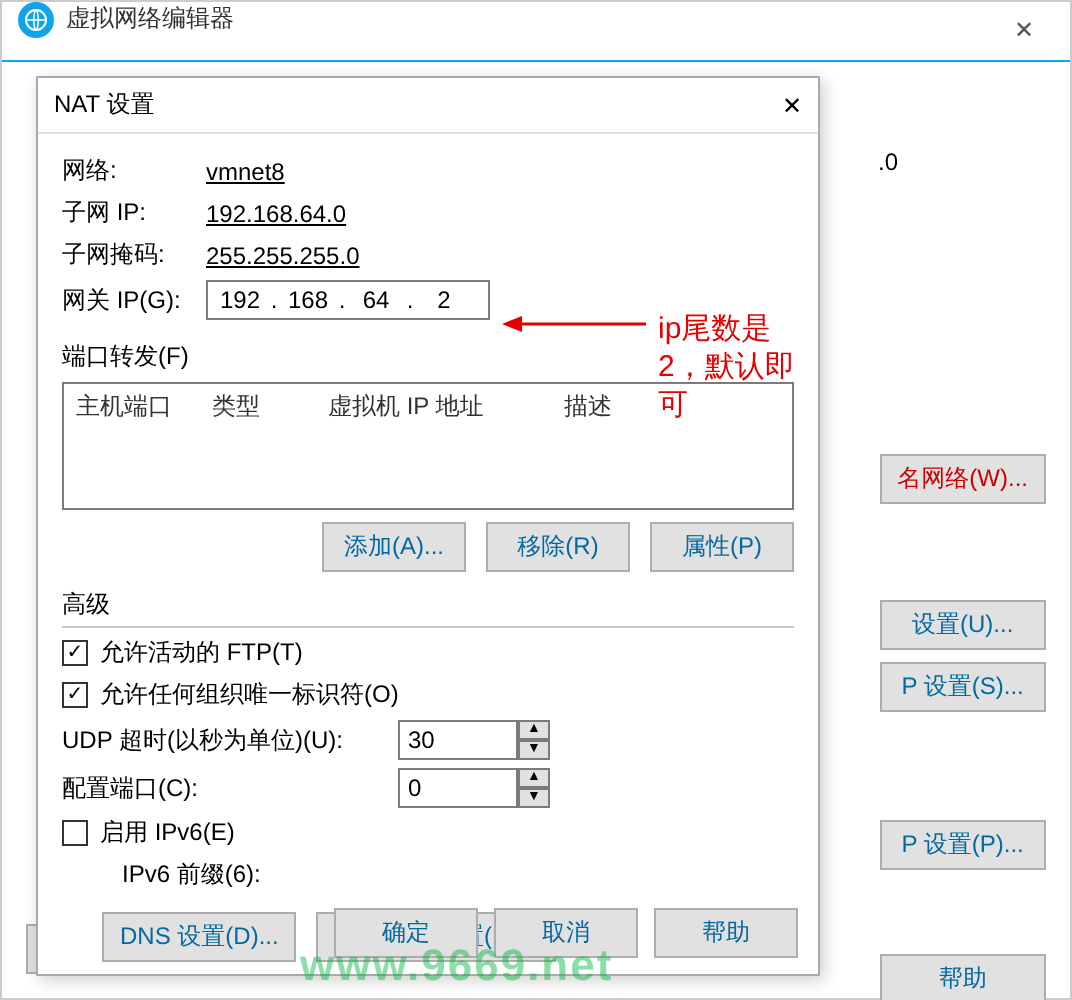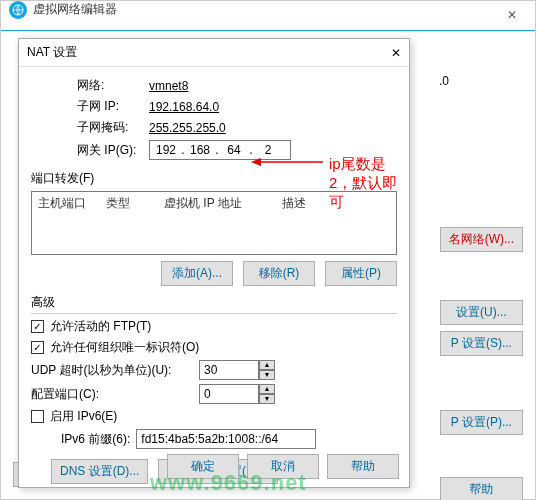--- a/index.html
+++ b/index.html
@@ -13,21 +13,21 @@
 .main-body{padding:8px;height:calc(100% - 30px);position:relative;}
 .bg-row{display:flex;gap:30px;padding:2px 10px;}
 .right-btns{position:absolute;right:12px;top:196px;display:flex;flex-direction:column;gap:6px;}
 .btn{border:1px solid #adadad;background:#e1e1e1;padding:3px 8px;min-width:72px;text-align:center;color:#0369a1;font-size:12px;}
 .btn.r{color:#c00;}
 .dialog{position:absolute;left:18px;top:38px;width:392px;height:450px;background:#fff;border:1px solid #aaa;box-shadow:2px 2px 8px rgba(0,0,0,.2);}
 .dlg-tb{height:28px;border-bottom:1px solid #e0e0e0;display:flex;align-items:center;padding:0 8px;}
 .dlg-tb .t{flex:1;}
 .dlg-body{padding:10px 12px;}
 .kv{display:flex;align-items:center;margin-bottom:4px;}
-.kv .k{width:72px;margin-left:46px;}
+.kv .k{width:72px;}
 .kv .v{flex:1;text-decoration:underline;}
 .ipbox{border:1px solid #7a7a7a;padding:2px 4px;display:inline-flex;align-items:center;gap:2px;width:142px;background:#fff;}
 .ipbox span{width:24px;text-align:center;}
 .ipbox .dot{width:6px;text-align:center;}
 .arrow-ann{position:absolute;left:232px;top:116px;display:flex;align-items:flex-start;gap:6px;}
 .arrow-ann svg{overflow:visible;}
 .arrow-ann .txt{color:#e60000;font-size:15px;}
 .section-title{margin:10px 0 4px;}
 .listbox{border:1px solid #7a7a7a;height:64px;background:#fff;padding:3px 6px;}
 .listhdr{display:flex;gap:18px;color:#333;}
@@ -169,21 +169,20 @@
             <div>▼</div>
           </span>
       </span>
     </div>
     <div class="chk-row">
         <span class="chk"></span>
         <span>启用 IPv6(E)</span>
       </div>
     <div class="chk-row" style="margin-left:30px;">
       <span>IPv6 前缀(6):</span>
-      <input class="prefix-in" value="fd15:4ba5:5a2b:1008::/64" style="">
     </div>
 
     <div class="chk-row" style="margin-top:10px;gap:10px;margin-left:20px;">
       <span class="btn">DNS 设置(D)...</span>
       <span class="btn">NetBIOS 设置(N)...</span>
     </div>
   </div>
   <div class="dlg-footer">
     <span class="btn">确定</span>
     <span class="btn">取消</span>

